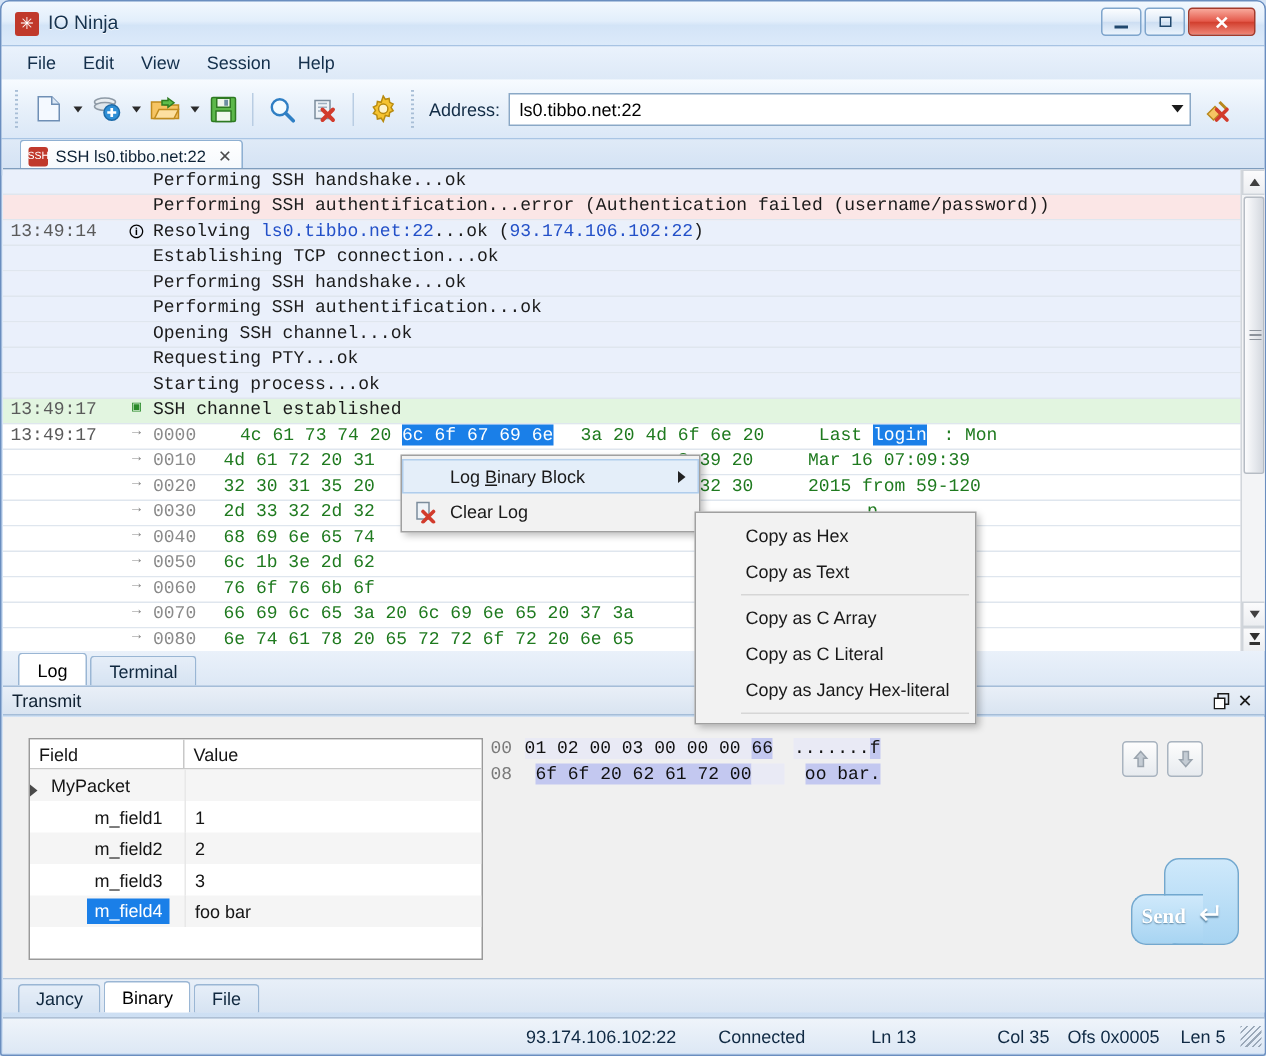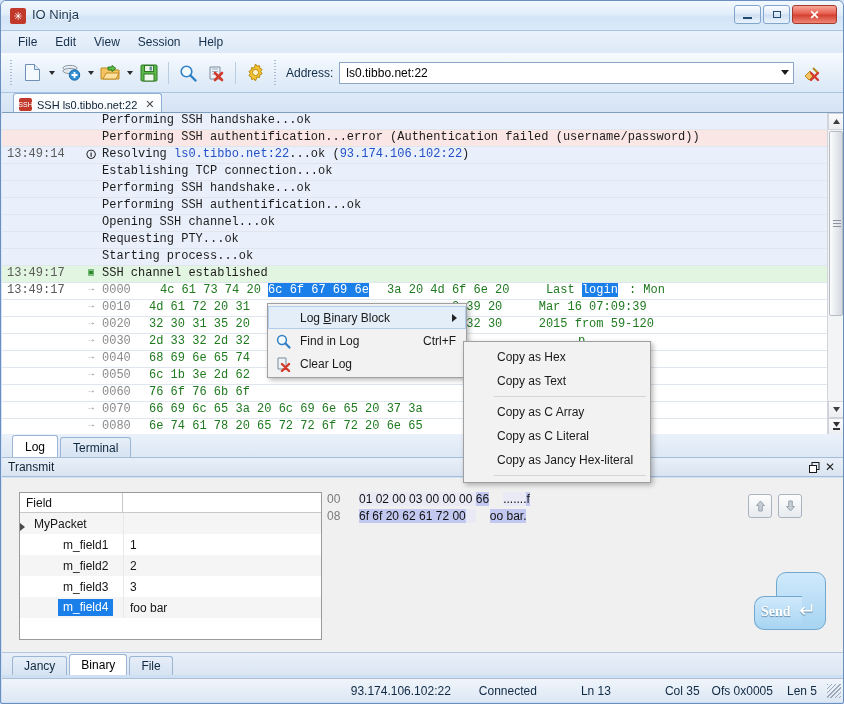--- a/index.html
+++ b/index.html
@@ -212,21 +212,21 @@
   .prow .f { width:103px; padding-left:6px; color:#151515; display:flex; align-items:center; }
   .prow .v { flex:1; padding-left:6px; color:#151515; border-left:1px solid #e8e8e8; height:21px; display:flex; align-items:center;}
   .prow .f.indent { padding-left:43px; }
   .prow .f.root { padding-left:14px; position:relative; }
   .prow .f.root .tri { position:absolute; left:0px; top:6px;
     border-top:4px solid transparent; border-bottom:4px solid transparent; border-left:5px solid #4a4a4a; }
   .prow .f .selbox { background:#1a7fe8; color:#fff; padding:1px 5px 2px 5px; margin-left:-5px; }
 
   .hexed {
     position:absolute; left:325px; top:12px; width:260px; height:42px;
-    font-family:Liberation Sans, sans-serif; font-size:12px;
+    font-family:Liberation Mono, monospace; font-size:12px;
   }
   .hexline { height:17px; display:flex; align-items:center; white-space:pre; }
   .hexline .off { width:32px; color:#7a7a7a; }
   .hexline .bytes { color:#111; }
   .hexline .ascii { color:#111; margin-left:14px; }
   .hl-b { background:#c3c8f0; }
   .hl-l { background:#e9eaf5; }
 
   .spin { position:absolute; right:42px; top:16px; display:flex; gap:6px; }
   .spbtn {
@@ -536,30 +536,20 @@
   </div>
 
   <div class="ctxmenu">
     <div class="gut"></div>
     <div class="ctxitem hl">
       <span>Log <u>B</u>inary Block</span>
       <span class="sub"></span>
     </div>
     <div class="ctxitem">
       <span class="mico">
-        <svg width="15" height="15" viewBox="0 0 15 15">
-            <circle cx="6" cy="6" r="4.4" fill="#f3fbff" stroke="#2f7fc4" stroke-width="1.5"></circle>
-            <path d="M9.3 9.3l4.2 4.2" stroke="#2f7fc4" stroke-width="2.2" stroke-linecap="round"></path>
-          </svg>
-      </span>
-      <span>Find in Log</span>
-      <span class="shortcut">Ctrl+F</span>
-    </div>
-    <div class="ctxitem">
-      <span class="mico">
         <svg width="16" height="15" viewBox="0 0 16 15">
             <path d="M3 1h8v11H3z" fill="#eef3f8" stroke="#7b8c9c"></path>
             <path d="M7 7l7 7M14 7l-7 7" stroke="#d23b2c" stroke-width="2.4" stroke-linecap="round"></path>
           </svg>
       </span>
       <span>Clear Log</span>
     </div>
   </div>
 
   <div class="submenu">
@@ -588,20 +578,21 @@
         </svg>
     </span>
     <span class="hb">✕</span>
   </div>
 
   <div class="tx-body">
 
     <div class="ptable">
       <div class="hdr">
         <div class="c1">Field</div>
+        <div class="c2">Value</div>
       </div>
       <div class="prow shade">
         <span class="f root">
             <i class="tri"></i>
             <span>MyPacket</span>
           </span>
         <span class="v"></span>
       </div>
       <div class="prow">
         <span class="f indent">m_field1</span>

